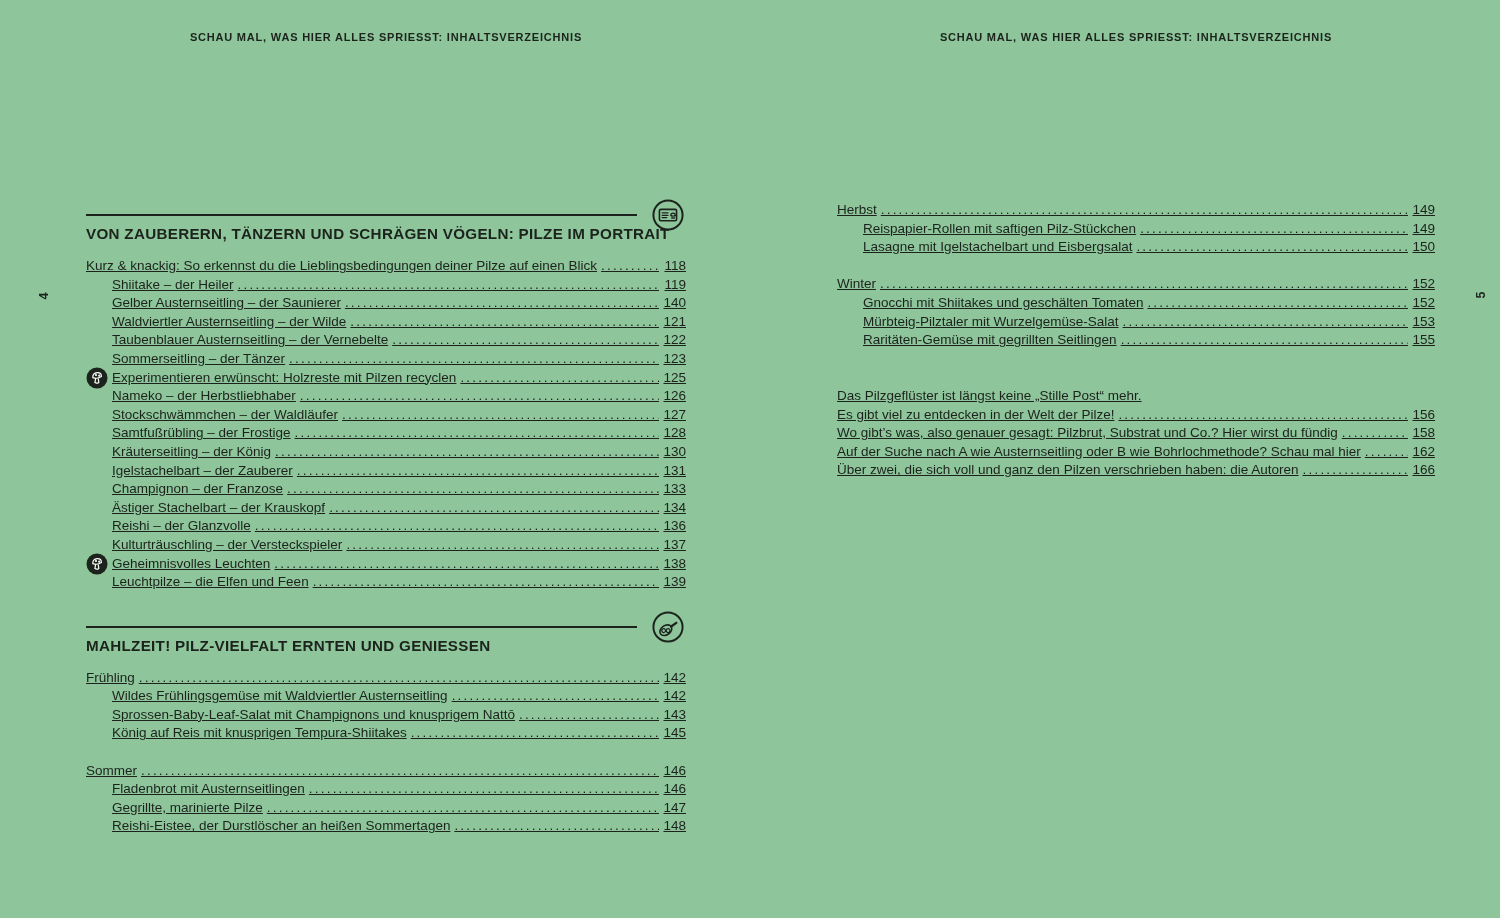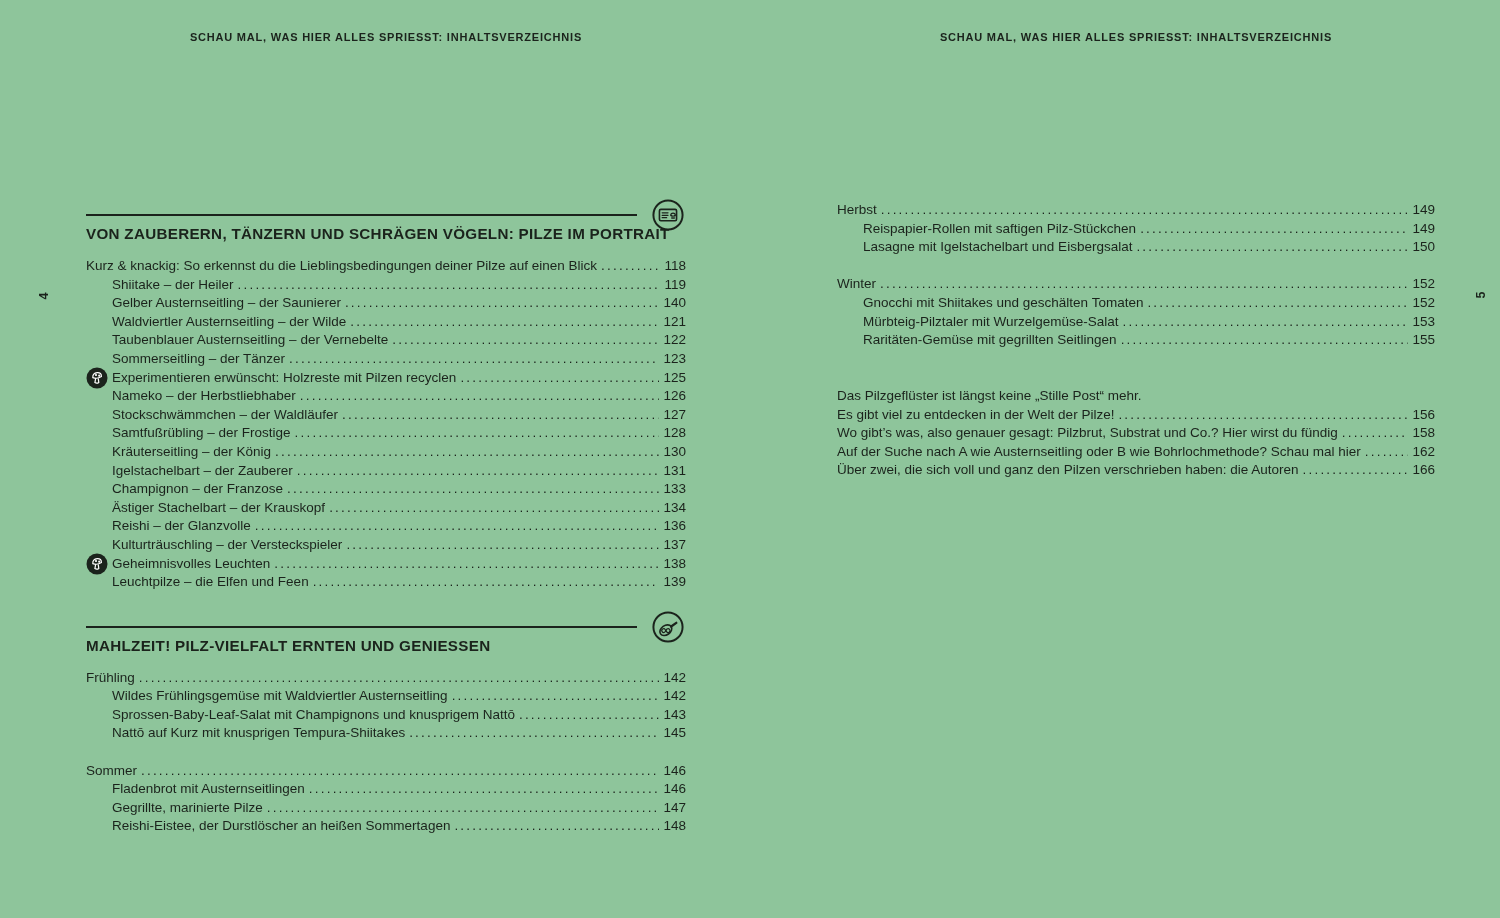--- a/index.html
+++ b/index.html
@@ -41,21 +41,21 @@
   .sec-icon svg{width:36px;height:36px;display:block;}
 
   .sec-title{
     font-size:15.2px;font-weight:700;letter-spacing:0.3px;
     margin-top:-8px;line-height:18px;
   }
   .sec-entries{margin-top:14px;}
   .sec-gap{margin-top:17px;}
 
   
-  .toc-row{display:flex;align-items:center;position:relative;}
+  .toc-row{display:flex;align-items:center;position:relative;text-decoration:underline;}
   .toc-row.indent{padding-left:26px;}
   .lab{white-space:nowrap;}
   .leader{
     flex:1 1 auto;overflow:hidden;white-space:nowrap;
     padding:0 4px;min-width:12px;
   }
   .leader::after{
     content:"....................................................................................................................................................................................................................";
     letter-spacing:2.2px;
   }
@@ -236,21 +236,21 @@
           <span class="lab">Wildes Frühlingsgemüse mit Waldviertler Austernseitling</span>
           <span class="leader"></span>
           <span class="pg">142</span>
         </div>
         <div class="toc-row indent">
           <span class="lab">Sprossen-Baby-Leaf-Salat mit Champignons und knusprigem Nattō</span>
           <span class="leader"></span>
           <span class="pg">143</span>
         </div>
         <div class="toc-row indent">
-          <span class="lab">Nattō auf Kurz mit knusprigen Tempura-Shiitakes</span>
+          <span class="lab">König auf Reis mit knusprigen Tempura-Shiitakes</span>
           <span class="leader"></span>
           <span class="pg">145</span>
         </div>
         <div class="toc-row" style="margin-top: 18.6px;">
           <span class="lab">Sommer</span>
           <span class="leader"></span>
           <span class="pg">146</span>
         </div>
         <div class="toc-row indent">
           <span class="lab">Fladenbrot mit Austernseitlingen</span>

